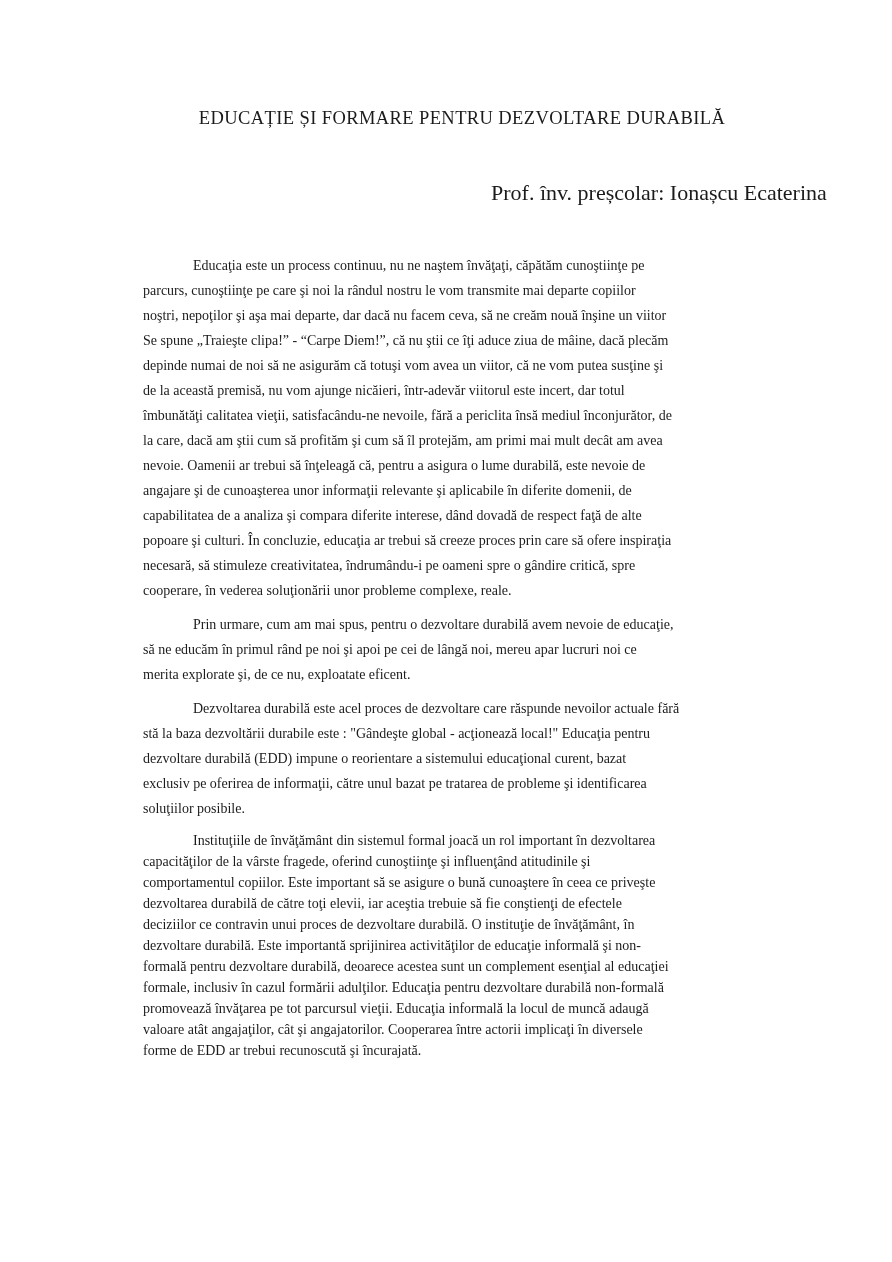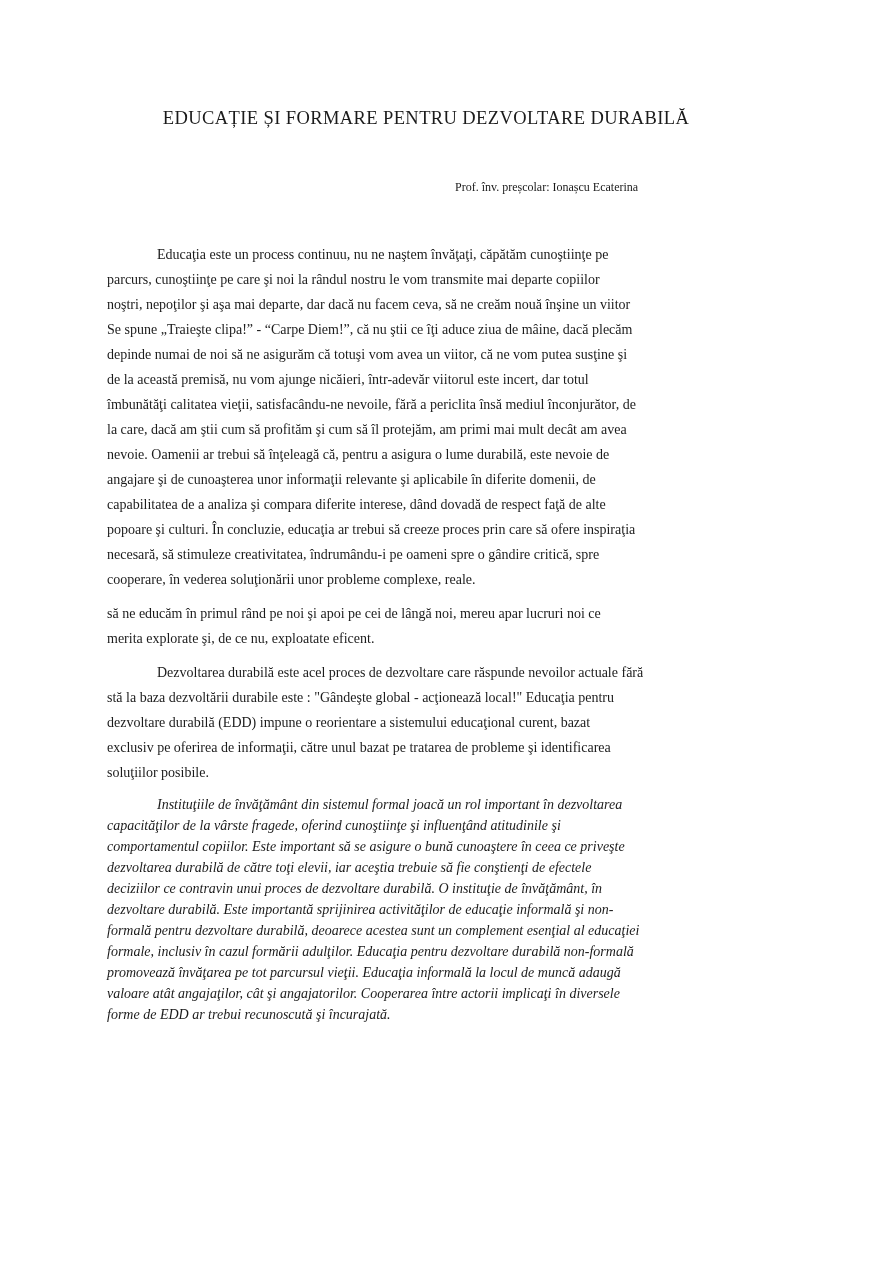--- a/index.html
+++ b/index.html
@@ -8,49 +8,49 @@
     background: #ffffff;
   }
   .page {
     position: relative;
     width: 852px;
     height: 1262px;
     background: #ffffff;
     color: #1b1b1b;
     font-family: "Liberation Serif", "DejaVu Serif", serif;
     overflow: hidden;
+    padding-left: 36px;
   }
   .title {
     margin: 0;
     padding-top: 108px;
     text-align: center;
     font-size: 18.5px;
     font-weight: normal;
     letter-spacing: 0.4px;
     white-space: nowrap;
   }
   .author {
     margin: 51px 0 0 455px;
-    font-size: 12px;
+    font-size: 22px;
     white-space: nowrap;
   }
   .content {
     margin: 47px 90px 0 107px;
     font-size: 14px;
   }
   .para {
     margin: 0;
     line-height: 25px;
   }
   .para + .para {
     margin-top: 9px;
   }
   .para.tight {
     line-height: 21px;
-    font-style: italic;
   }
   .para .line {
     white-space: nowrap;
   }
   .para .line.first {
     padding-left: 50px;
   }
 </style>
 </head>
 <body>
@@ -72,20 +72,21 @@
         <div class="line">îmbunătăţi calitatea vieţii, satisfacându-ne nevoile, fără a periclita însă mediul înconjurător, de</div>
         <div class="line">la care, dacă am ştii cum să profităm şi cum să îl protejăm, am primi mai mult decât am avea</div>
         <div class="line">nevoie. Oamenii ar trebui să înţeleagă că, pentru a asigura o lume durabilă, este nevoie de</div>
         <div class="line">angajare şi de cunoaşterea unor informaţii relevante şi aplicabile în diferite domenii, de</div>
         <div class="line">capabilitatea de a analiza şi compara diferite interese, dând dovadă de respect faţă de alte</div>
         <div class="line">popoare şi culturi. În concluzie, educaţia ar trebui să creeze proces prin care să ofere inspiraţia</div>
         <div class="line">necesară, să stimuleze creativitatea, îndrumându-i pe oameni spre o gândire critică, spre</div>
         <div class="line">cooperare, în vederea soluţionării unor probleme complexe, reale.</div>
       </div>
     <div class="para">
+        <div class="line first">Prin urmare, cum am mai spus, pentru o dezvoltare durabilă avem nevoie de educaţie,</div>
         <div class="line">să ne educăm în primul rând pe noi şi apoi pe cei de lângă noi, mereu apar lucruri noi ce</div>
         <div class="line">merita explorate şi, de ce nu, exploatate eficent.</div>
       </div>
     <div class="para">
         <div class="line first">Dezvoltarea durabilă este acel proces de dezvoltare care răspunde nevoilor actuale fără</div>
         <div class="line">stă la baza dezvoltării durabile este : "Gândeşte global - acţionează local!" Educaţia pentru</div>
         <div class="line">dezvoltare durabilă (EDD) impune o reorientare a sistemului educaţional curent, bazat</div>
         <div class="line">exclusiv pe oferirea de informaţii, către unul bazat pe tratarea de probleme şi identificarea</div>
         <div class="line">soluţiilor posibile.</div>
       </div>

